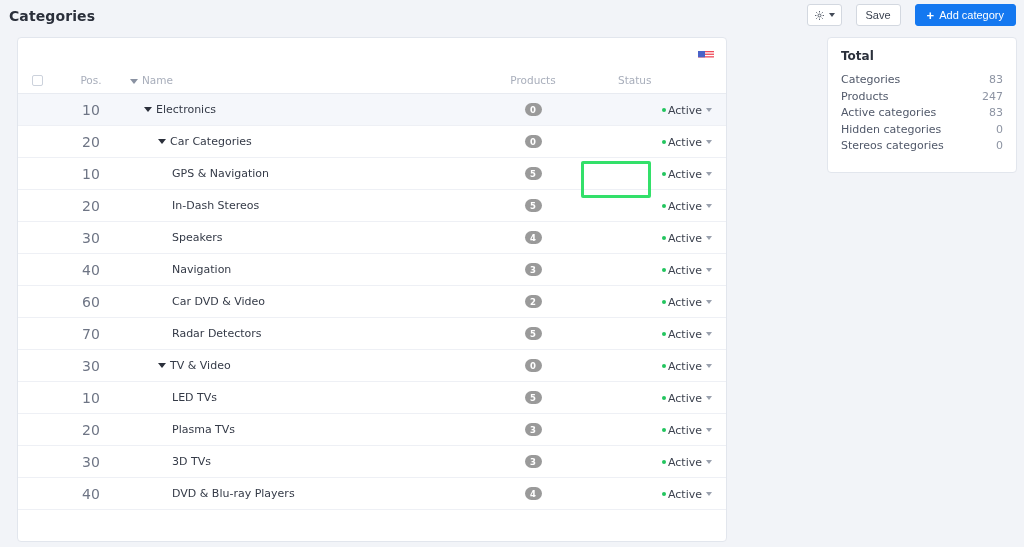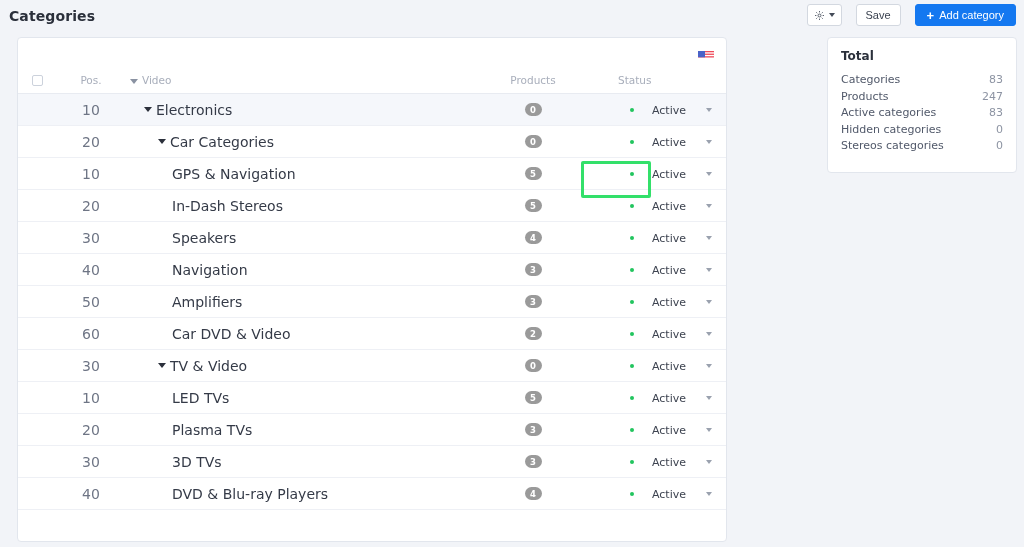--- a/index.html
+++ b/index.html
@@ -93,30 +93,30 @@
   td.c-pos { text-align: center; color: #6e7585; font-size: 14px; }
   td.c-name { }
   td.c-prod { text-align: center; }
   td.c-stat { text-align: right; padding-right: 14px; }
   .name-wrap { display: flex; align-items: center; }
   .tree-caret {
     width: 0; height: 0; margin-right: 4px; flex: 0 0 auto;
     border-left: 4px solid transparent; border-right: 4px solid transparent;
     border-top: 5px solid #2b303b; cursor: pointer;
   }
-  .name-txt { color: #343a47; font-size: 14px; white-space: nowrap; }
+  .name-txt { color: #343a47; font-size: 11px; white-space: nowrap; }
 
   .badge {
     display: inline-flex; align-items: center; justify-content: center;
     min-width: 17px; height: 13px; padding: 0 5px; border-radius: 7px;
     background: #9a9a9a; color: #fff; font-size: 8.5px; font-weight: bold;
   }
 
   .status {
-    display: inline-flex; align-items: center; gap: 18px;
+    display: inline-flex; align-items: center; gap: 2px;
     font-size: 11px; color: #3d4350; cursor: pointer;
   }
   .dot { width: 4px; height: 4px; border-radius: 50%; background: #22c55e; flex: 0 0 auto; }
   .stat-caret {
     width: 0; height: 0; margin-left: 2px;
     border-left: 3.5px solid transparent; border-right: 3.5px solid transparent;
     border-top: 4px solid #9aa1ae;
   }
 
   
@@ -182,21 +182,21 @@
     </div>
 
     <table>
       <thead>
         <tr>
           <th class="c-check">
             <span class="hcheck"></span>
           </th>
           <th class="c-pos">Pos.</th>
           <th class="c-name">
-            <span class="sort-tri"></span><span>Video</span>
+            <span class="sort-tri"></span><span>Name</span>
           </th>
           <th class="c-prod">Products</th>
           <th class="c-stat">Status</th>
         </tr>
       </thead>
       <tbody id="tbody">
           <tr class="hl">
             <td class="c-check"></td>
             <td class="c-pos">10</td>
             <td class="c-name">
@@ -283,42 +283,42 @@
             </td>
             <td class="c-prod"><span class="badge">3</span></td>
             <td class="c-stat"><span class="status">
                 <span class="dot"></span>
                 <span>Active</span>
                 <span class="stat-caret"></span>
               </span></td>
           </tr>
           <tr>
             <td class="c-check"></td>
-            <td class="c-pos">50</td>
-            <td class="c-name">
-              <span class="name-wrap" style="padding-left:42px">
-                <span class="name-txt">Amplifiers</span>
-              </span>
-            </td>
-            <td class="c-prod"><span class="badge">3</span></td>
-            <td class="c-stat"><span class="status">
-                <span class="dot"></span>
-                <span>Active</span>
-                <span class="stat-caret"></span>
-              </span></td>
-          </tr>
-          <tr>
-            <td class="c-check"></td>
             <td class="c-pos">60</td>
             <td class="c-name">
               <span class="name-wrap" style="padding-left:42px">
                 <span class="name-txt">Car DVD &amp; Video</span>
               </span>
             </td>
             <td class="c-prod"><span class="badge">2</span></td>
+            <td class="c-stat"><span class="status">
+                <span class="dot"></span>
+                <span>Active</span>
+                <span class="stat-caret"></span>
+              </span></td>
+          </tr>
+          <tr>
+            <td class="c-check"></td>
+            <td class="c-pos">70</td>
+            <td class="c-name">
+              <span class="name-wrap" style="padding-left:42px">
+                <span class="name-txt">Radar Detectors</span>
+              </span>
+            </td>
+            <td class="c-prod"><span class="badge">5</span></td>
             <td class="c-stat"><span class="status">
                 <span class="dot"></span>
                 <span>Active</span>
                 <span class="stat-caret"></span>
               </span></td>
           </tr>
           <tr>
             <td class="c-check"></td>
             <td class="c-pos">30</td>
             <td class="c-name">

